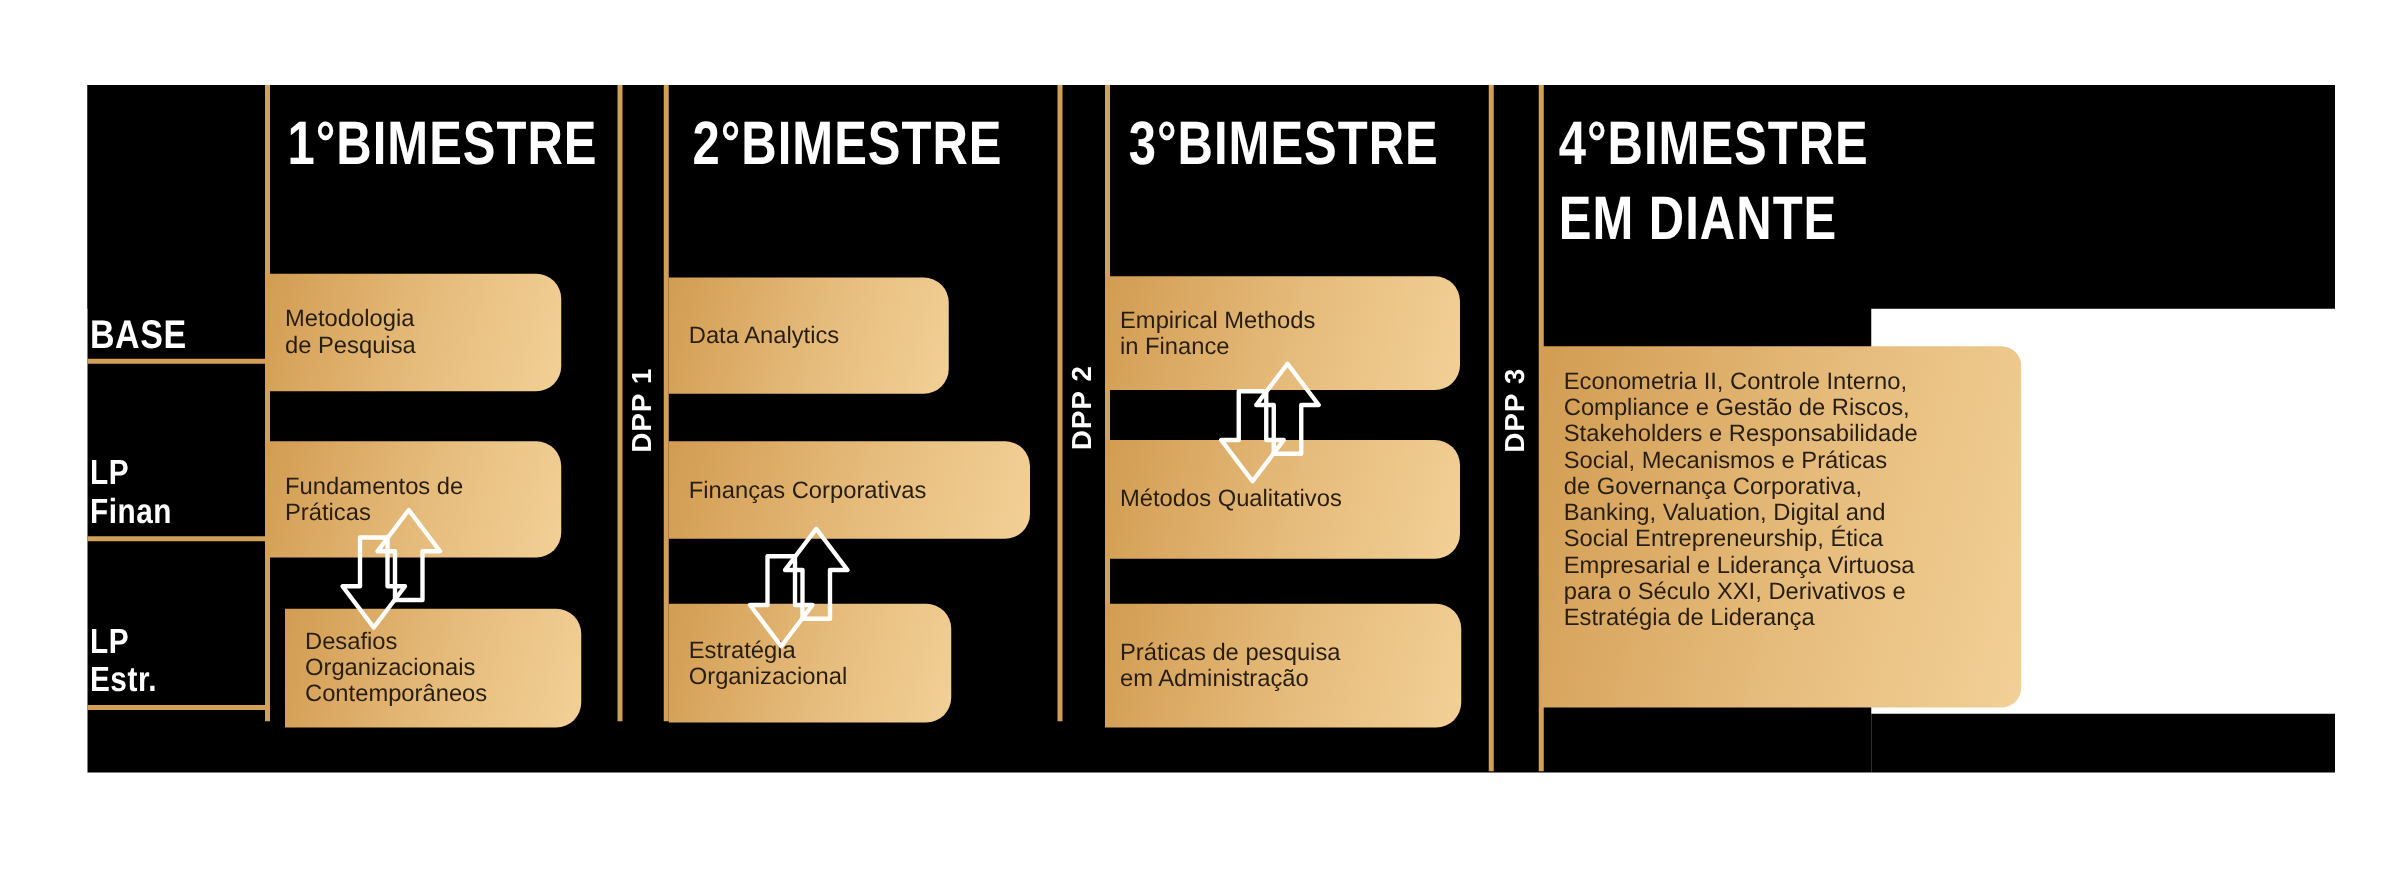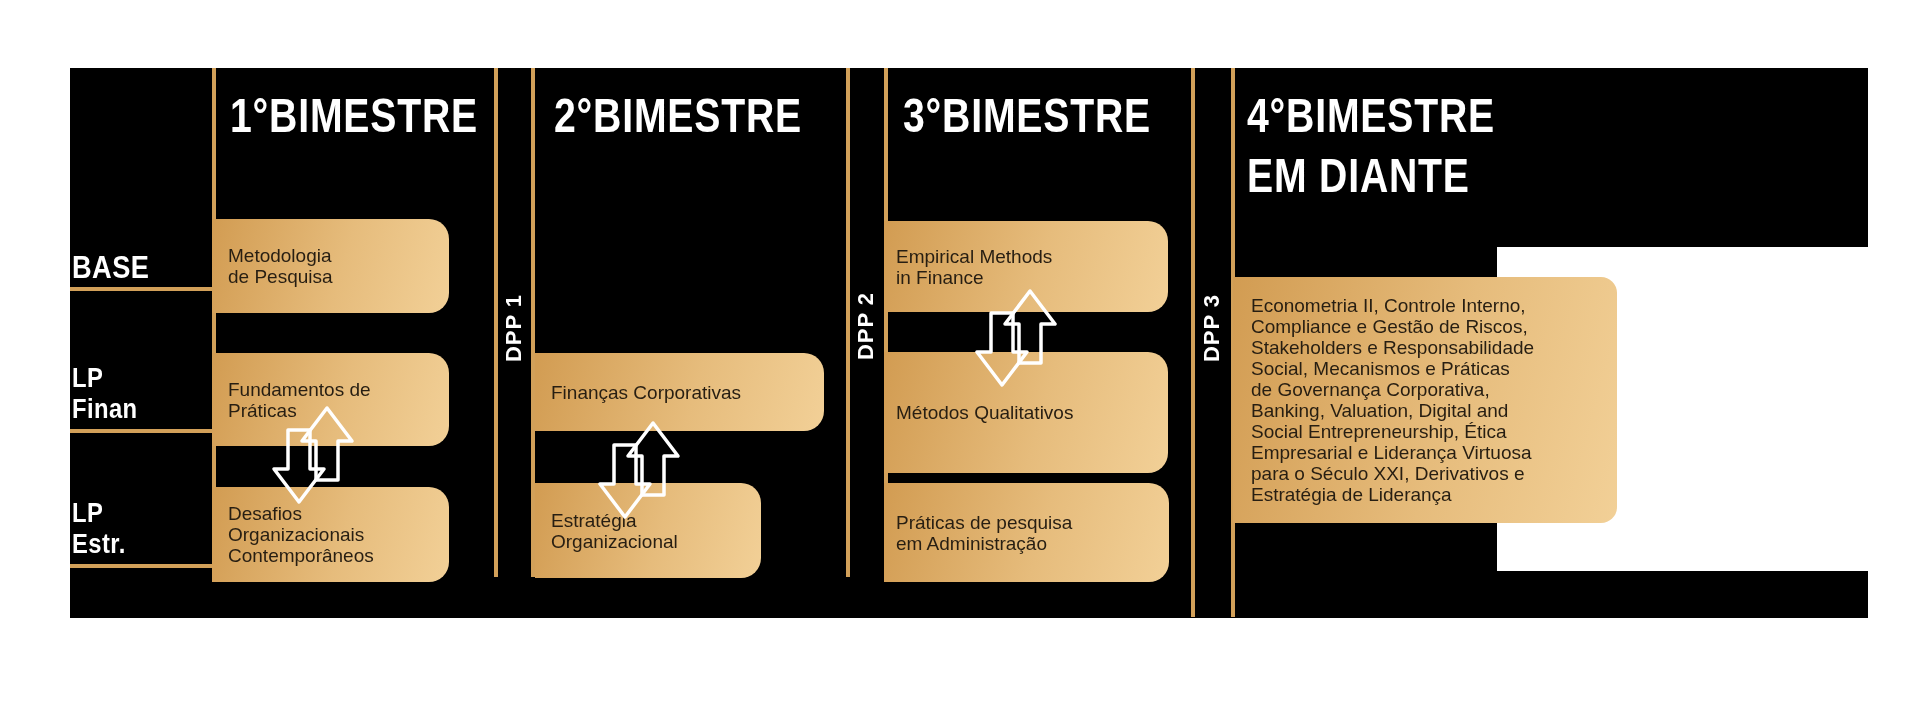--- a/index.html
+++ b/index.html
@@ -77,47 +77,50 @@
   <div class="abs dpp-label" style="left:1212px;top:328px;">DPP 3</div>
 
   <div class="abs course-box" style="left:212px;top:219px;width:221px;height:94px;padding-left:16px;">
     <span class="txt">Metodologia
 de Pesquisa</span>
   </div>
   <div class="abs course-box" style="left:212px;top:353px;width:221px;height:93px;padding-left:16px;">
     <span class="txt">Fundamentos de
 Práticas</span>
   </div>
-  <div class="abs course-box" style="left:212px;top:487px;width:221px;height:95px;padding-left:16px;">
+  <div class="abs course-box" style="left:228px;top:487px;width:221px;height:95px;padding-left:16px;">
     <span class="txt">Desafios
 Organizacionais
 Contemporâneos</span>
   </div>
 
+  <div class="abs course-box" style="left:535px;top:222px;width:208px;height:93px;padding-left:16px;">
+    <span class="txt">Data Analytics</span>
+  </div>
   <div class="abs course-box" style="left:535px;top:353px;width:273px;height:78px;padding-left:16px;text-align:center;">
     <span class="txt">Finanças Corporativas</span>
   </div>
   <div class="abs course-box" style="left:535px;top:483px;width:210px;height:95px;padding-left:16px;">
     <span class="txt">Estratégia
 Organizacional</span>
   </div>
 
   <div class="abs course-box" style="left:884px;top:221px;width:272px;height:91px;padding-left:12px;">
     <span class="txt">Empirical Methods
 in Finance</span>
   </div>
-  <div class="abs course-box" style="left:884px;top:352px;width:272px;height:121px;padding-left:12px;">
+  <div class="abs course-box" style="left:884px;top:352px;width:272px;height:95px;padding-left:12px;">
     <span class="txt">Métodos Qualitativos</span>
   </div>
   <div class="abs course-box" style="left:884px;top:483px;width:273px;height:99px;padding-left:12px;">
     <span class="txt">Práticas de pesquisa
 em Administração</span>
   </div>
 
-  <div class="abs big-box" style="left:1233px;top:277px;width:384px;height:246px;">
+  <div class="abs big-box" style="left:1233px;top:277px;width:384px;height:289px;">
     <span class="txt">Econometria II, Controle Interno,
 Compliance e Gestão de Riscos,
 Stakeholders e Responsabilidade
 Social, Mecanismos e Práticas
 de Governança Corporativa,
 Banking, Valuation, Digital and
 Social Entrepreneurship, Ética
 Empresarial e Liderança Virtuosa
 para o Século XXI, Derivativos e
 Estratégia de Liderança</span>

